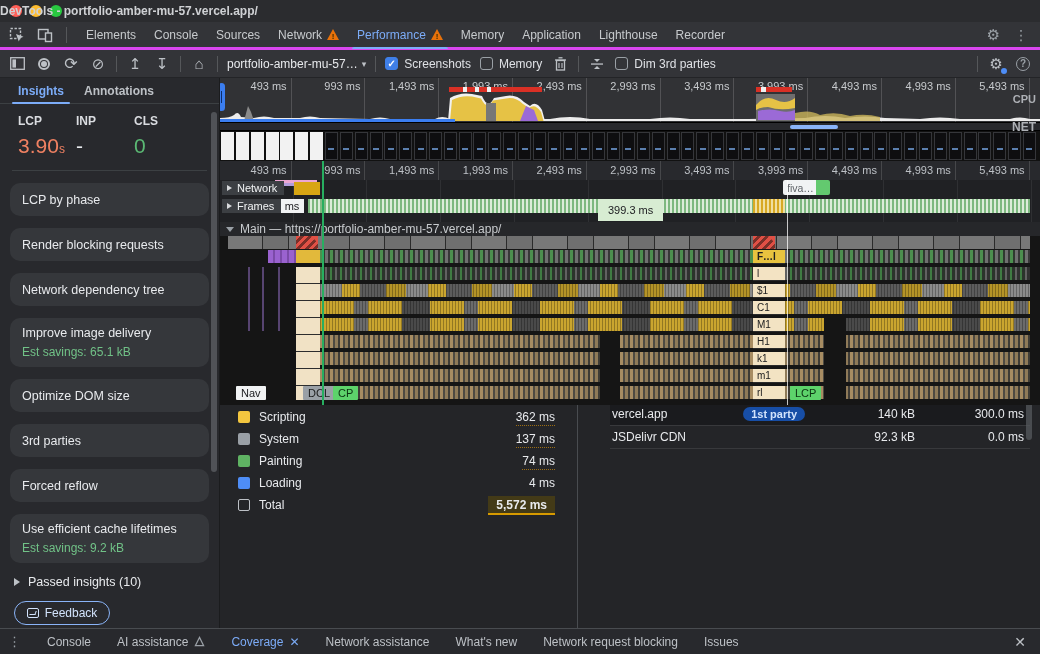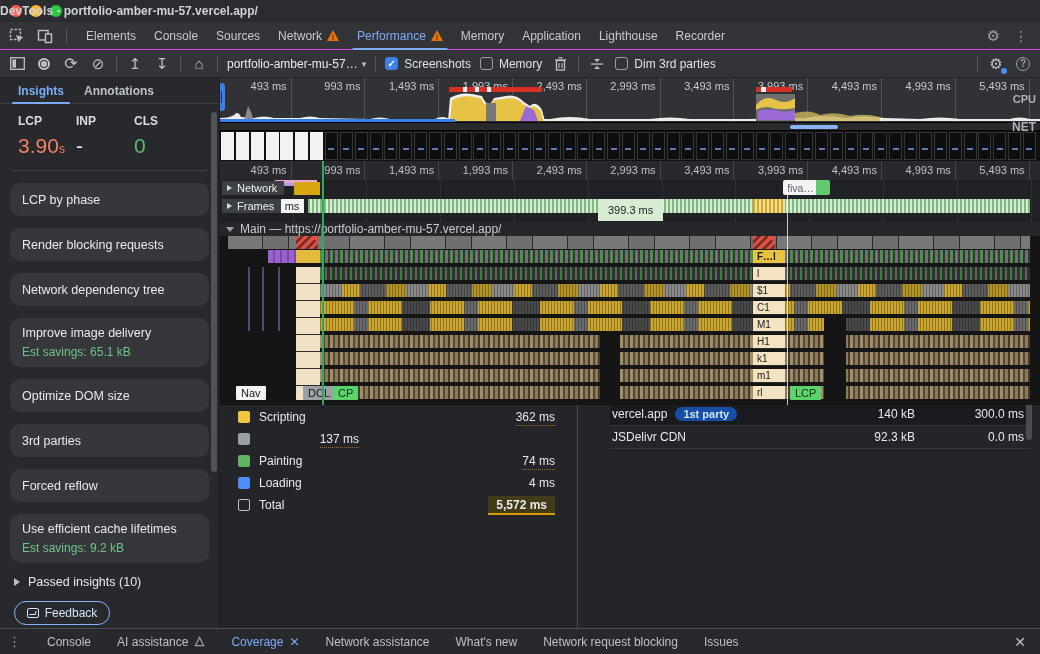--- a/index.html
+++ b/index.html
@@ -8,21 +8,21 @@
   .app { position:relative; width:1040px; height:654px; background:#202124; color:#e8eaed; font-size:12px; }
 
   
   .titlebar { height:22px; background:#2b2c2f; display:flex; align-items:center; position:relative; }
   .lights { display:flex; gap:8px; margin-left:10px; }
   .light { width:12px; height:12px; border-radius:50%; }
   .l-red{background:#ff5f57}.l-yellow{background:#febc2e}.l-green{background:#28c840}
   .wintitle { position:absolute; left:0; right:0; text-align:left; font-weight:bold; font-size:12px; color:#cfd1d4; }
 
   
-  .tabbar { height:28px; background:#333438; display:flex; align-items:center; border-bottom:1px solid #d946ef; }
+  .tabbar { height:28px; background:#333438; display:flex; align-items:center; border-bottom:3px solid #d946ef; }
   .tb-icons { display:flex; align-items:center; gap:10px; padding:0 8px; }
   .tb-divider { width:1px; height:16px; background:#55575a; margin:0 2px; }
   .tab { position:relative; height:28px; display:flex; align-items:center; gap:5px; padding:0 9px; color:#c7cacd; cursor:default; }
   .tab.active { color:#7cacf8; }
   .tab.active::after { content:""; position:absolute; left:4px; right:4px; bottom:0; height:2px; background:#7cacf8; border-radius:2px 2px 0 0; }
   .warn { display:inline-block; }
   .tb-right { margin-left:auto; display:flex; align-items:center; gap:14px; padding-right:12px; color:#9aa0a6; }
   .gear { font-size:15px; line-height:1; }
   .kebab { font-size:14px; letter-spacing:0; }
 
@@ -169,21 +169,21 @@
   .sw-painting{background:#5fb363}.sw-loading{background:#4e8df6}
   .sw-total{background:transparent;border:1.5px solid #bdc1c6;}
   .leg-label { flex:1; color:#e8eaed; }
   .leg-val { width:100px; text-align:right; color:#e8eaed; }
   .leg-val .uv { border-bottom:1px dotted #9c6e14; padding-bottom:1px; }
   .total-val { background:#433a17; border-bottom:2px solid #d79a00; padding:2px 8px 1px 8px; font-weight:bold; }
   .sum-right { flex:1; padding:6px 10px 0 32px; position:relative; }
   .t-head { display:flex; height:24px; align-items:center; border-bottom:1px solid #696c70; font-weight:bold; color:#e8eaed; }
   .t-row { display:flex; height:23px; align-items:center; border-bottom:1px solid #38393c; color:#e8eaed; }
   .t-row.hl { background:#1a1b1e; }
-  .c-ent { flex:1; display:flex; align-items:center; gap:8px; padding-left:2px; }
+  .c-ent { flex:1; display:flex; align-items:center; gap:8px; padding-left:2px;justify-content:space-between; }
   .c-size { width:110px; text-align:right; }
   .c-time { width:115px; text-align:right; padding-right:6px; }
   .sortcaret { font-size:9px; margin-left:3px; color:#e8eaed; }
   .badge { background:#174ea6; color:#d2e3fc; font-size:11px; font-weight:bold; border-radius:10px; padding:1px 8px; }
   .v-scroll { position:absolute; right:8px; top:12px; width:6px; height:78px; background:#5a5d61; border-radius:3px; opacity:.7; }
 
   
   .drawer { height:26px; background:#28292d; border-top:1px solid #494c50; display:flex; align-items:center; gap:26px; padding:0 14px 0 8px; color:#bdc1c6; }
   .dr-kebab { color:#9aa0a6; font-size:13px; }
   .dr-item { display:flex; align-items:center; gap:6px; }
@@ -619,20 +619,21 @@
               <span class="leg-label">Rendering</span>
               <span class="leg-val"><span class="uv">388 ms</span></span>
             </div>
             <div class="leg-row">
               <span class="sw sw-scripting"></span>
               <span class="leg-label">Scripting</span>
               <span class="leg-val"><span class="uv">362 ms</span></span>
             </div>
             <div class="leg-row">
               <span class="sw sw-system"></span>
+              <span class="leg-label">System</span>
               <span class="leg-val"><span class="uv">137 ms</span></span>
             </div>
             <div class="leg-row">
               <span class="sw sw-painting"></span>
               <span class="leg-label">Painting</span>
               <span class="leg-val"><span class="uv">74 ms</span></span>
             </div>
             <div class="leg-row">
               <span class="sw sw-loading"></span>
               <span class="leg-label">Loading</span>

